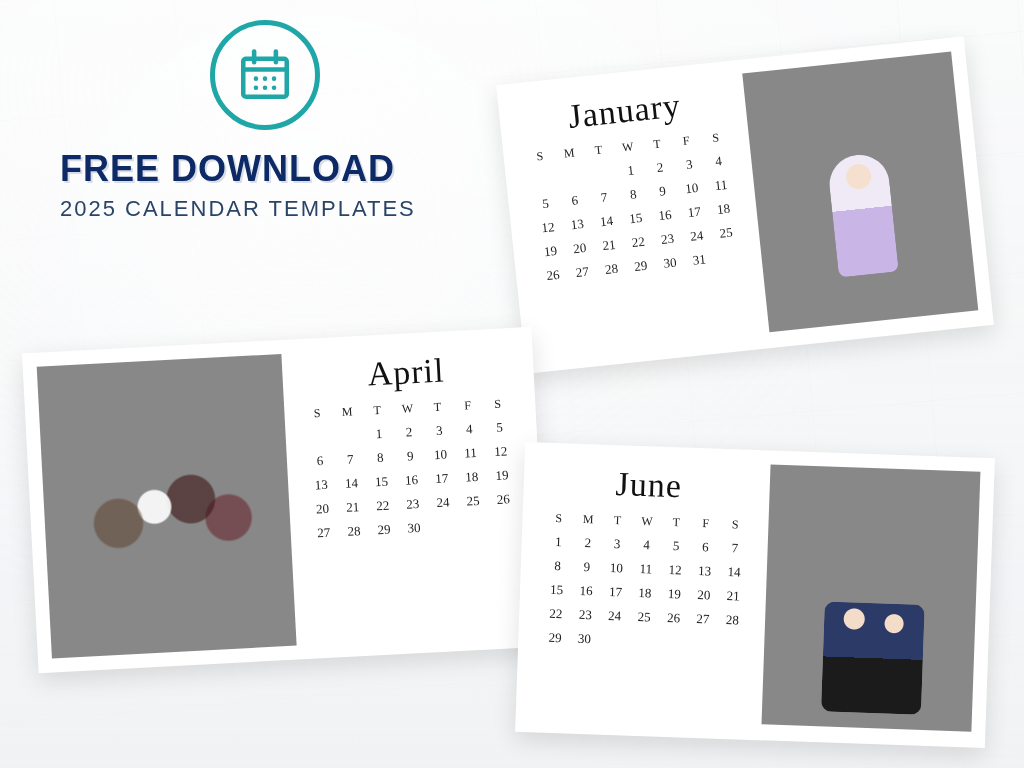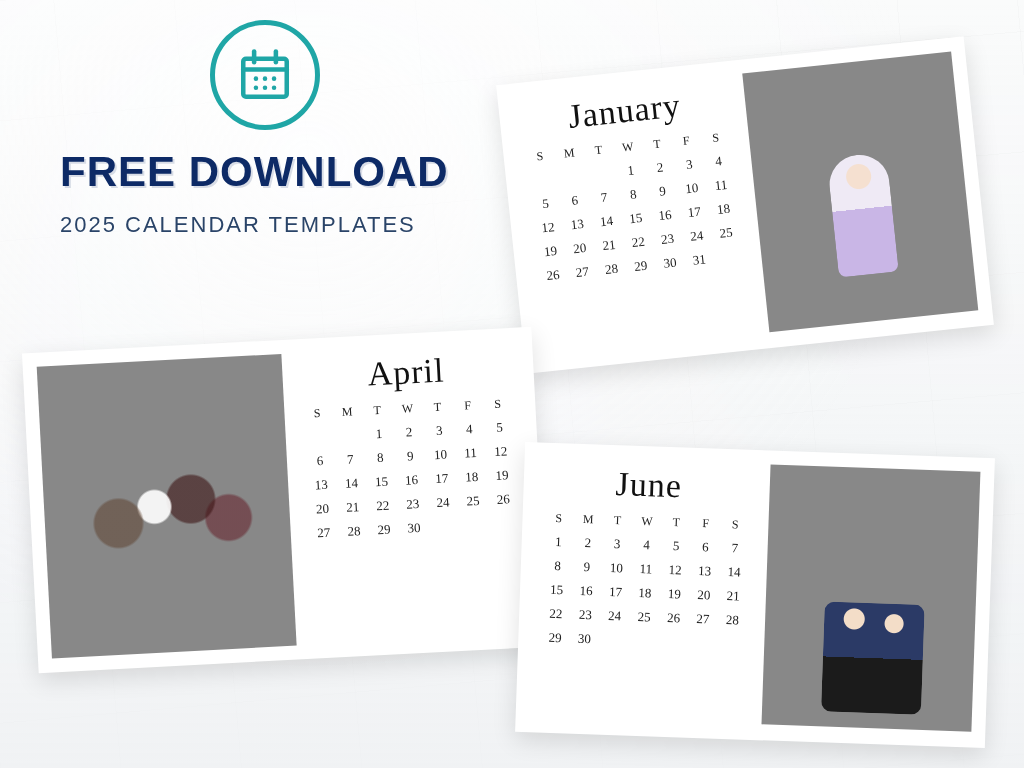--- a/index.html
+++ b/index.html
@@ -33,31 +33,31 @@
     width: 110px; height: 110px;
     border: 5px solid #1fa6a6;
     border-radius: 50%;
     display: flex; align-items: center; justify-content: center;
     margin: 0 0 18px 150px;
   }
   .icon-wrap svg { width: 58px; height: 58px; }
   .headline {
     font-family: Arial, Helvetica, sans-serif;
     font-weight: 900;
-    font-size: 42px;
+    font-size: 36px;
     letter-spacing: 1px;
     color: #0d2a66;
     text-shadow: 2px 2px 0 rgba(13,42,102,0.15);
   }
   .subline {
     font-family: Arial, Helvetica, sans-serif;
     font-size: 22px;
     letter-spacing: 2px;
     color: #2a4468;
-    margin-top: 16px;
+    margin-top: 6px;
   }
 
   .card {
     position: absolute;
     background: #fff;
     box-shadow: 0 8px 24px rgba(0,0,0,0.12);
     display: flex;
     padding: 14px;
     gap: 10px;
   }

